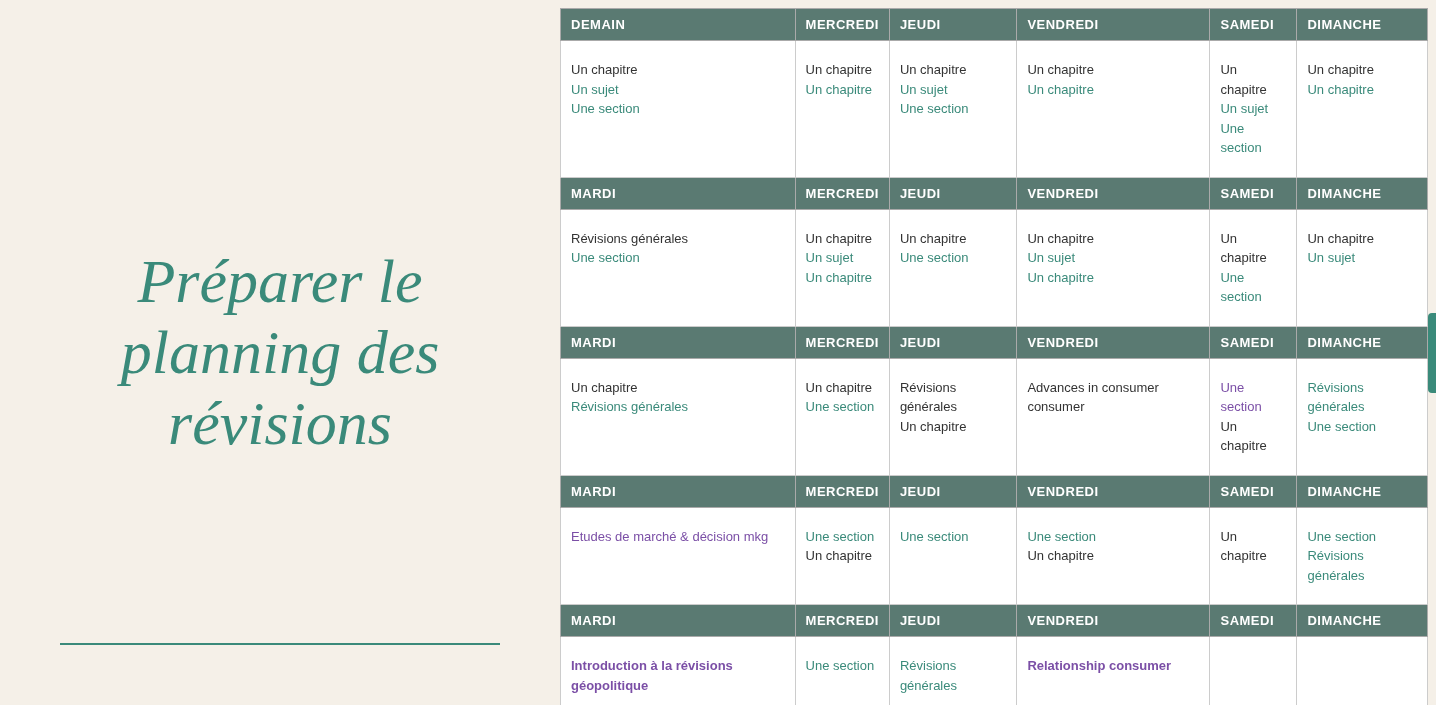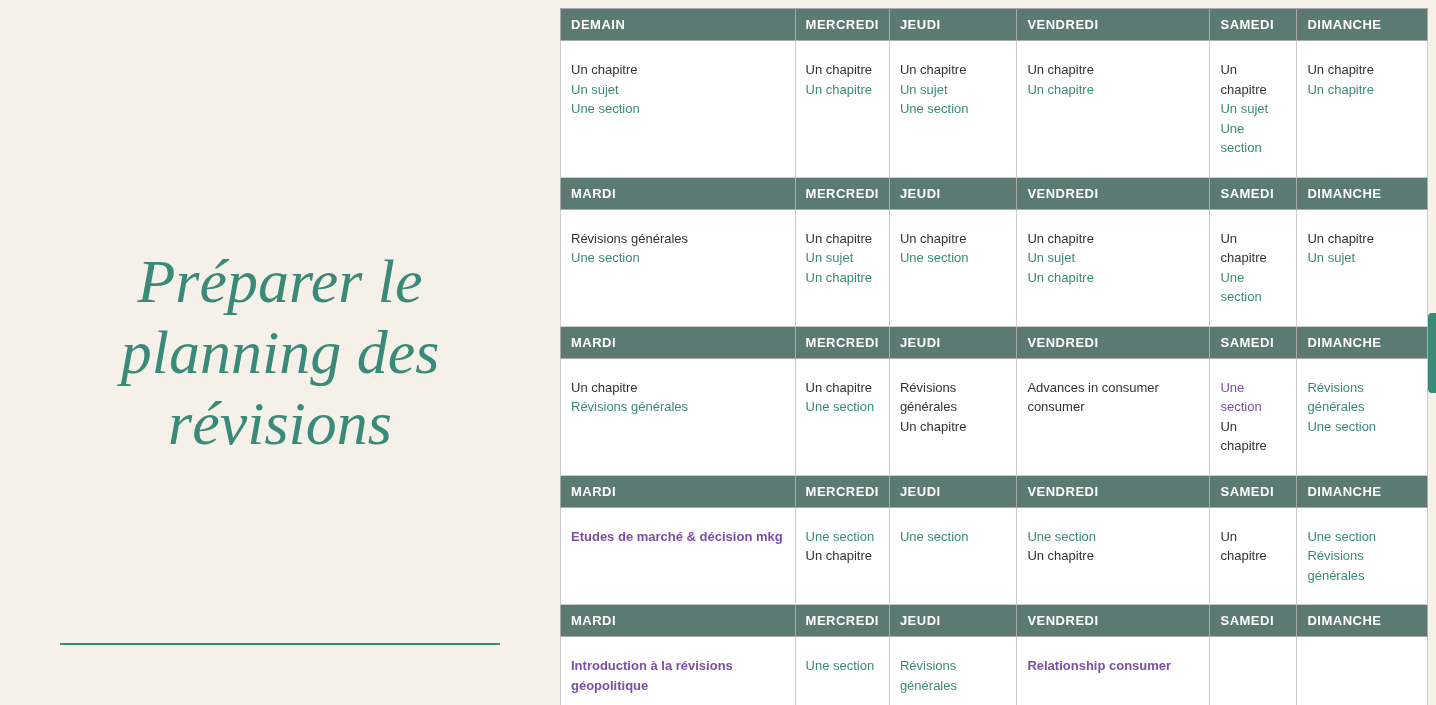--- a/index.html
+++ b/index.html
@@ -206,21 +206,21 @@
         <tr class="header-row">
           <td>MARDI</td>
           <td>MERCREDI</td>
           <td>JEUDI</td>
           <td>VENDREDI</td>
           <td>SAMEDI</td>
           <td>DIMANCHE</td>
         </tr>
         <tr class="content-row">
           <td>
-            <div style="color: rgb(123, 79, 166); font-weight: bold;">Etudes de marché &amp; décision mkg</div>
+            <div style="color: rgb(123, 79, 166); font-weight: normal;">Etudes de marché &amp; décision mkg</div>
           </td>
           <td>
             <div style="color: rgb(58, 138, 122);">Une section</div>
             <div style="color: rgb(51, 51, 51);">Un chapitre</div>
           </td>
           <td>
             <div style="color: rgb(58, 138, 122);">Une section</div>
           </td>
           <td>
             <div style="color: rgb(58, 138, 122);">Une section</div>

